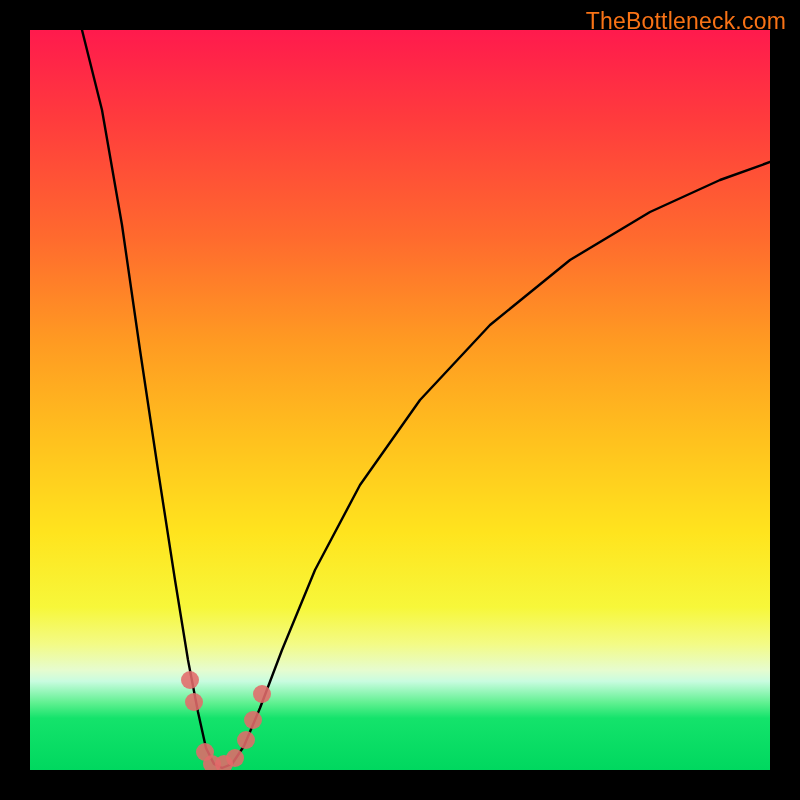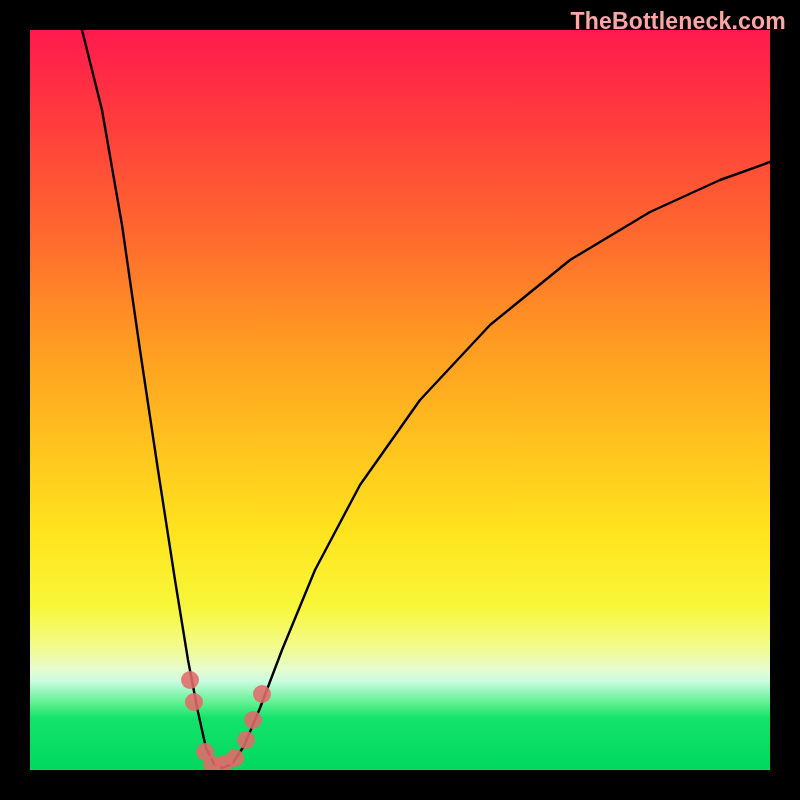--- a/index.html
+++ b/index.html
@@ -31,23 +31,23 @@
       #14e36b 93%,
       #00d85f 100%
     );
   }
   .watermark {
     position: absolute;
     top: 8px;
     right: 14px;
     font-family: Arial, Helvetica, sans-serif;
     font-size: 23px;
-    color: #fca5a5;
+    color: #f97316;
     letter-spacing: 0.2px;
-    font-weight: 700;
+    font-weight: 400;
     user-select: none;
   }
   .curve-layer {
     position: absolute;
     left: 0;
     top: 0;
     width: 740px;
     height: 740px;
     pointer-events: none;
   }

